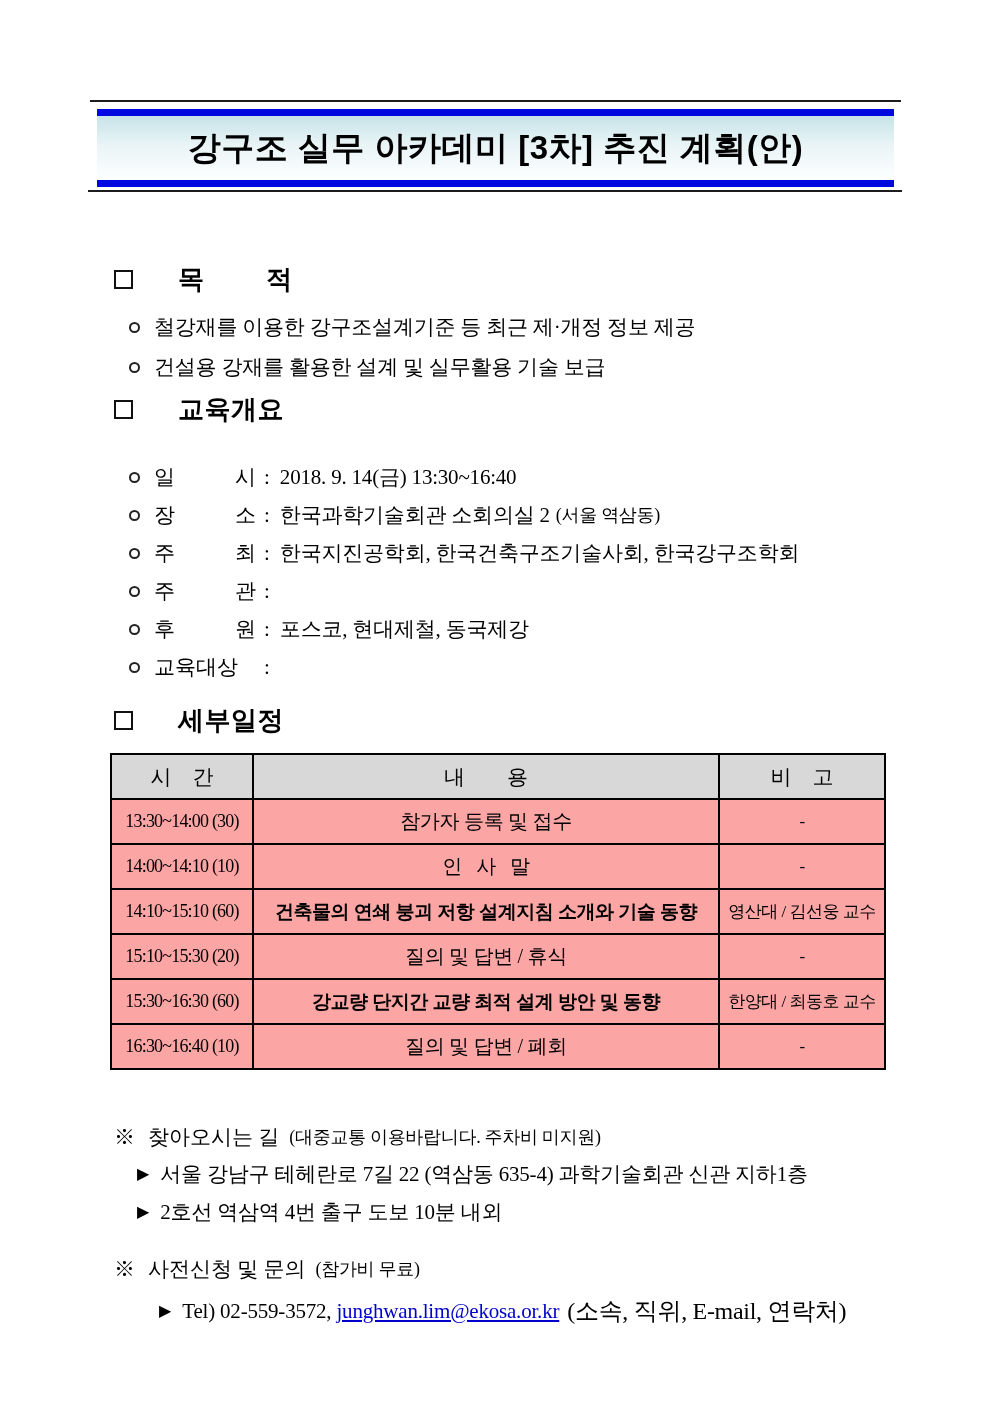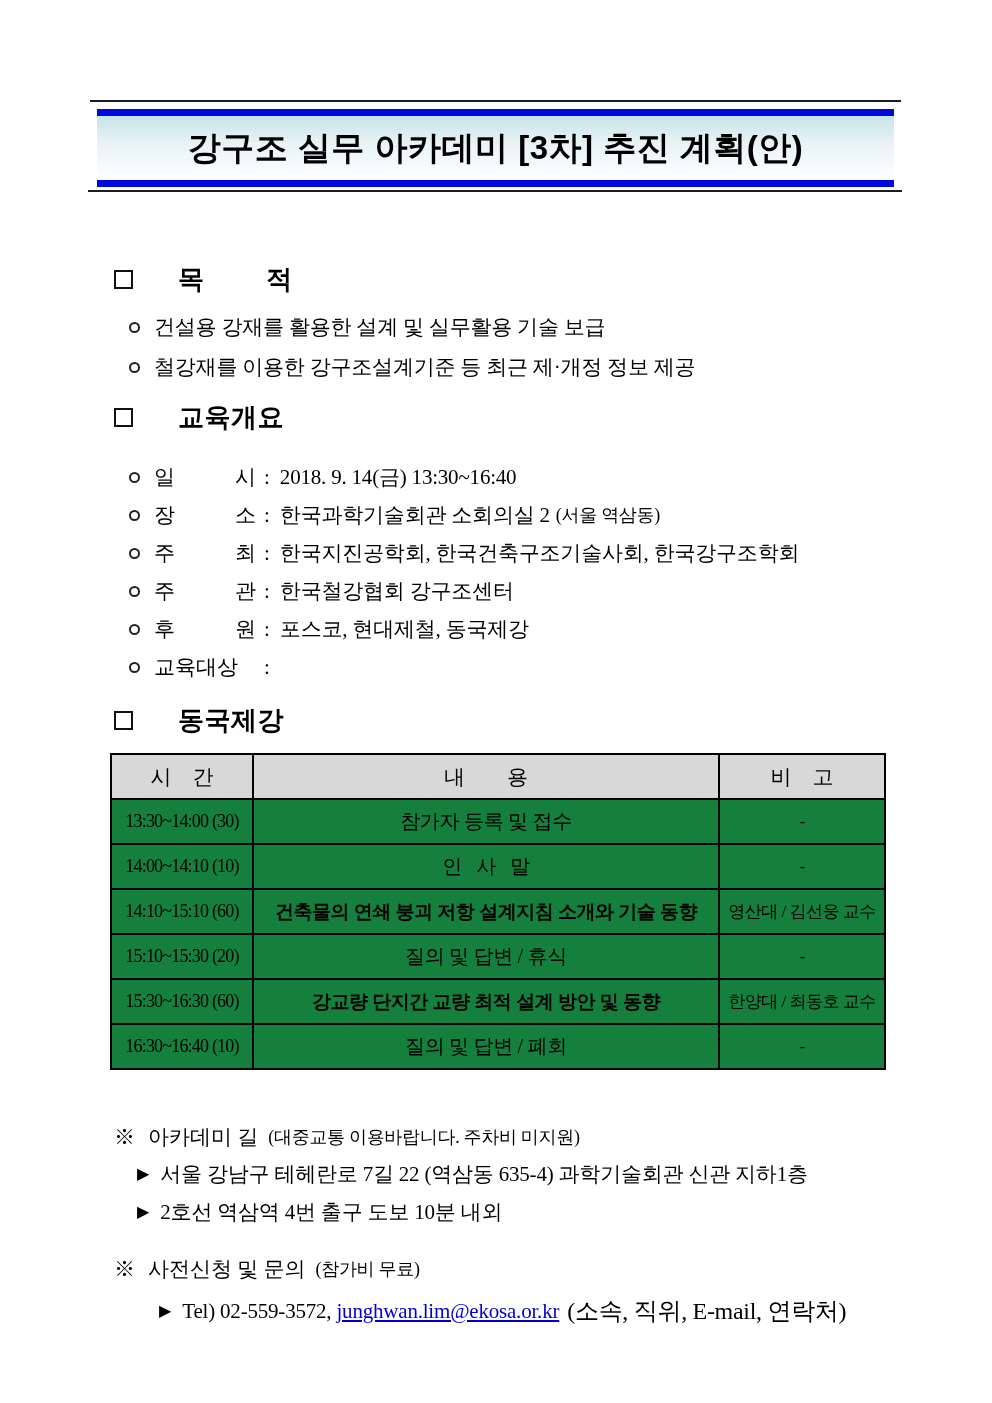--- a/index.html
+++ b/index.html
@@ -39,21 +39,21 @@
   
   .ov-row{display:flex;align-items:center;height:38px;}
   .ov-label{display:inline-block;width:102px;font-size:21px;
     text-align:justify;text-align-last:justify;text-justify:inter-character;}
   .ov-colon{font-size:21px;margin:0 10px 0 8px;}
   .ov-value{font-size:21px;white-space:pre;letter-spacing:-0.2px;}
   .ov-note{font-size:18px;margin-left:6px;letter-spacing:-0.3px;}
 
   
   table.sched{position:absolute;left:110px;top:753px;width:774px;border-collapse:collapse;
-    table-layout:fixed;background:#15803d;}
+    table-layout:fixed;background:#fca5a5;}
   table.sched th,table.sched td{border:2px solid #000;text-align:center;vertical-align:middle;height:45px;}
   table.sched th{background:var(--hdr-gray);font-weight:400;font-size:21px;white-space:pre;}
   td.time{font-size:18px;letter-spacing:-0.8px;}
   td.content{font-size:20px;white-space:pre;letter-spacing:-0.3px;}
   td.content.bold{font-family:"Liberation Sans","DejaVu Sans",sans-serif;font-weight:700;
     font-size:19px;letter-spacing:-0.5px;}
   td.remark{font-size:17px;letter-spacing:-0.5px;}
 
   
   .note-line{position:absolute;display:flex;align-items:center;}
@@ -77,30 +77,30 @@
   <div class="rule rule-bottom"></div>
 
   <div class="section-heading" style="top:262px;">
     <span class="sq"></span>
     <span class="heading-text">목        적</span>
   </div>
   <div class="list" style="top:307px;">
 
       <div class="bullet-line">
         <span class="circ"></span>
+        <span class="body-text">철강재를 이용한 강구조설계기준 등 최근 제·개정 정보 제공</span>
+      </div>
+
+      <div class="bullet-line">
+        <span class="circ"></span>
         <span class="body-text">건설용 강재를 활용한 설계 및 실무활용 기술 보급</span>
       </div>
-
-      <div class="bullet-line">
-        <span class="circ"></span>
-        <span class="body-text">철강재를 이용한 강구조설계기준 등 최근 제·개정 정보 제공</span>
-      </div>
     </div>
 
-  <div class="section-heading" style="top:400px;">
+  <div class="section-heading" style="top:392px;">
     <span class="sq"></span>
     <span class="heading-text">교육개요</span>
   </div>
   <div class="list" style="top:458px;font-family:Liberation Serif, serif;">
 
       <div class="ov-row">
         <span class="circ"></span>
         <span class="ov-label">일 시</span>
         <span class="ov-colon">:</span>
         <span class="ov-value">2018. 9. 14(금) 13:30~16:40</span>
@@ -120,21 +120,20 @@
         <span class="ov-label">주 최</span>
         <span class="ov-colon">:</span>
         <span class="ov-value">한국지진공학회, 한국건축구조기술사회, 한국강구조학회</span>
         <span class="ov-note"></span>
       </div>
 
       <div class="ov-row">
         <span class="circ"></span>
         <span class="ov-label">주 관</span>
         <span class="ov-colon">:</span>
-        <span class="ov-value">한국철강협회 강구조센터</span>
         <span class="ov-note"></span>
       </div>
 
       <div class="ov-row">
         <span class="circ"></span>
         <span class="ov-label">후 원</span>
         <span class="ov-colon">:</span>
         <span class="ov-value">포스코, 현대제철, 동국제강</span>
         <span class="ov-note"></span>
       </div>
@@ -142,21 +141,21 @@
       <div class="ov-row">
         <span class="circ"></span>
         <span class="ov-label">교육대상</span>
         <span class="ov-colon">:</span>
         <span class="ov-note"></span>
       </div>
     </div>
 
   <div class="section-heading" style="top:703px;">
     <span class="sq"></span>
-    <span class="heading-text">동국제강</span>
+    <span class="heading-text">세부일정</span>
   </div>
   <table class="sched">
     <colgroup>
       <col style="width:142px">
         <col style="width:466px">
         <col style="width:166px">
     </colgroup>
     <thead>
       <tr>
         <th>시    간</th>
@@ -199,21 +198,21 @@
         <tr>
           <td class="time">16:30~16:40 (10)</td>
           <td class="content">질의 및 답변 / 폐회</td>
           <td class="remark">-</td>
         </tr>
       </tbody>
   </table>
 
   <div class="note-line" style="left:114px;top:1120px;height:34px;">
     <span class="ref-mark">※</span>
-    <span class="note-title">아카데미 길</span>
+    <span class="note-title">찾아오시는 길</span>
     <span class="note-sub">(대중교통 이용바랍니다. 주차비 미지원)</span>
   </div>
   <div class="note-line" style="left:137px;top:1157px;height:34px;">
     <span class="tri">▶</span>
     <span class="detail-text">서울 강남구 테헤란로 7길 22 (역삼동 635-4) 과학기술회관 신관 지하1층</span>
   </div>
   <div class="note-line" style="left:137px;top:1195px;height:34px;">
     <span class="tri">▶</span>
     <span class="detail-text">2호선 역삼역 4번 출구 도보 10분 내외</span>
   </div>

